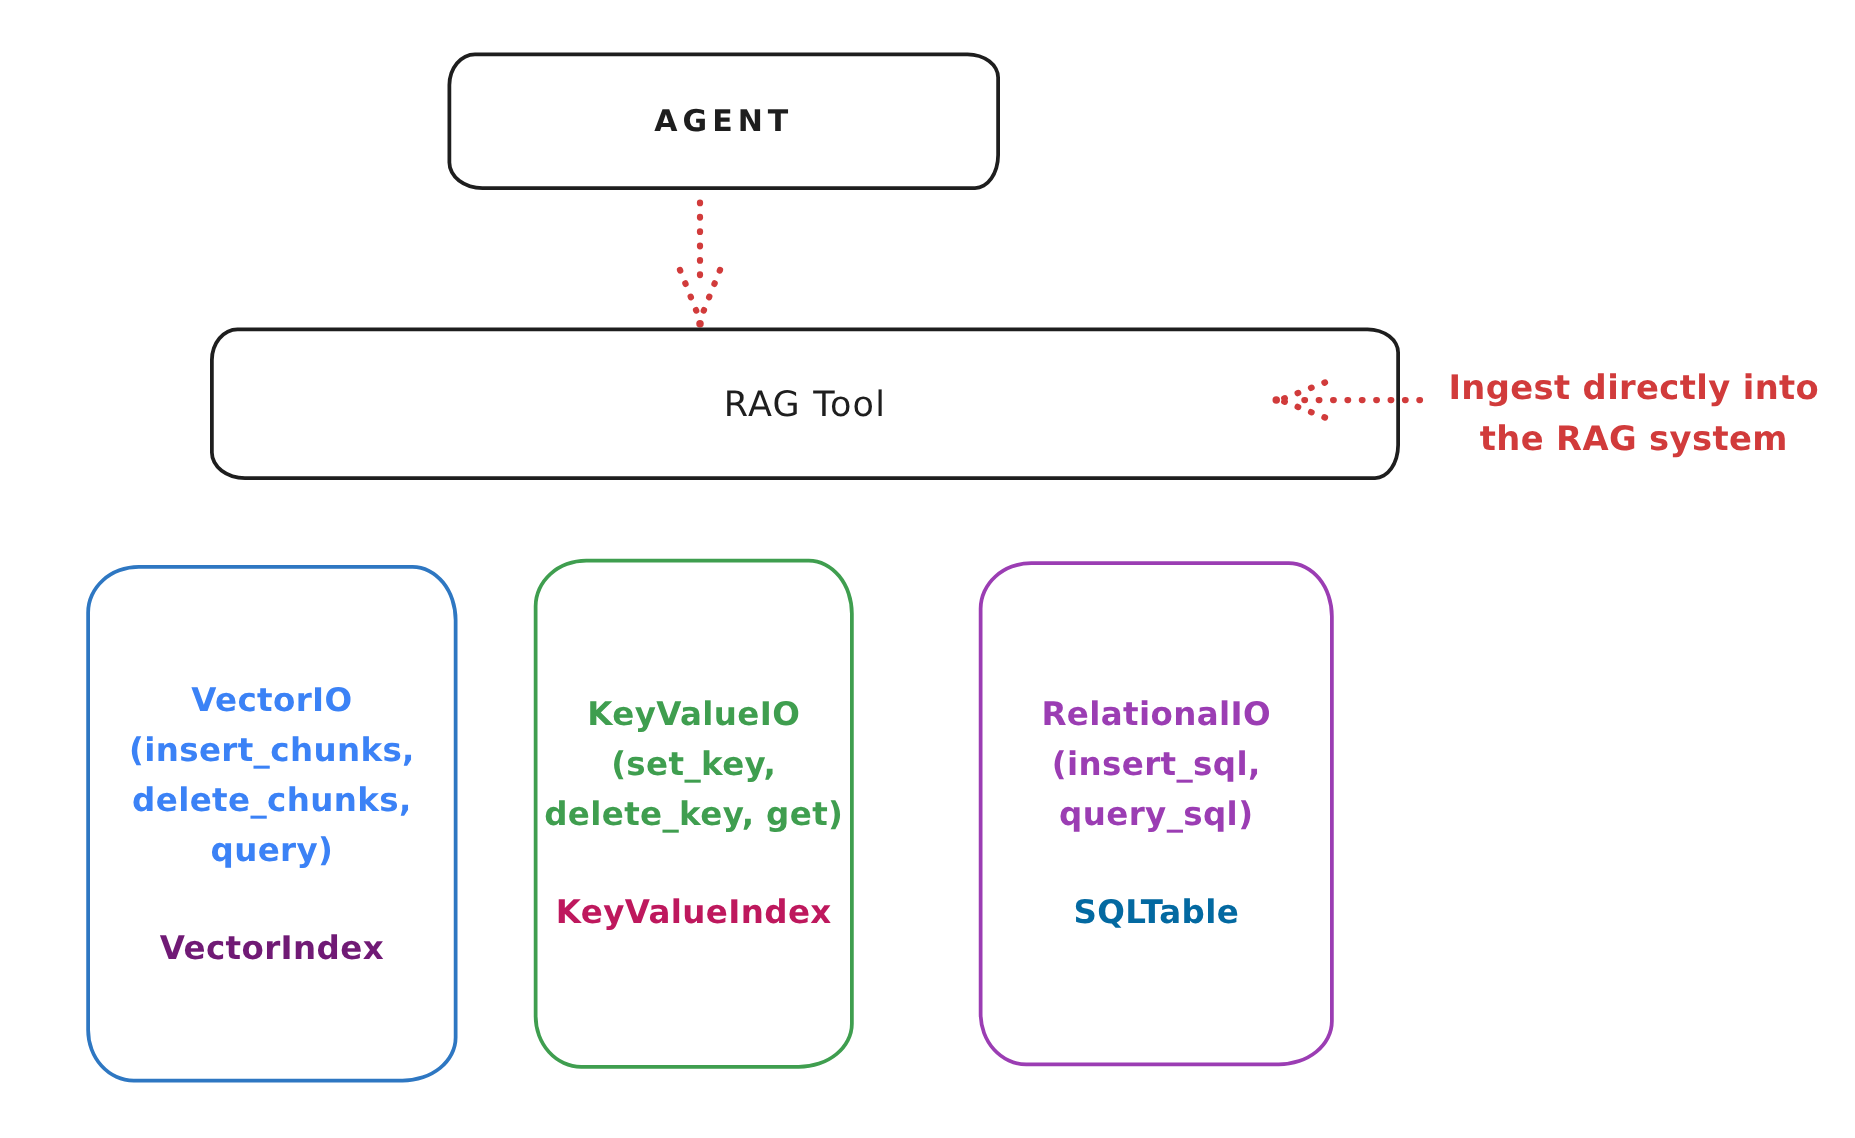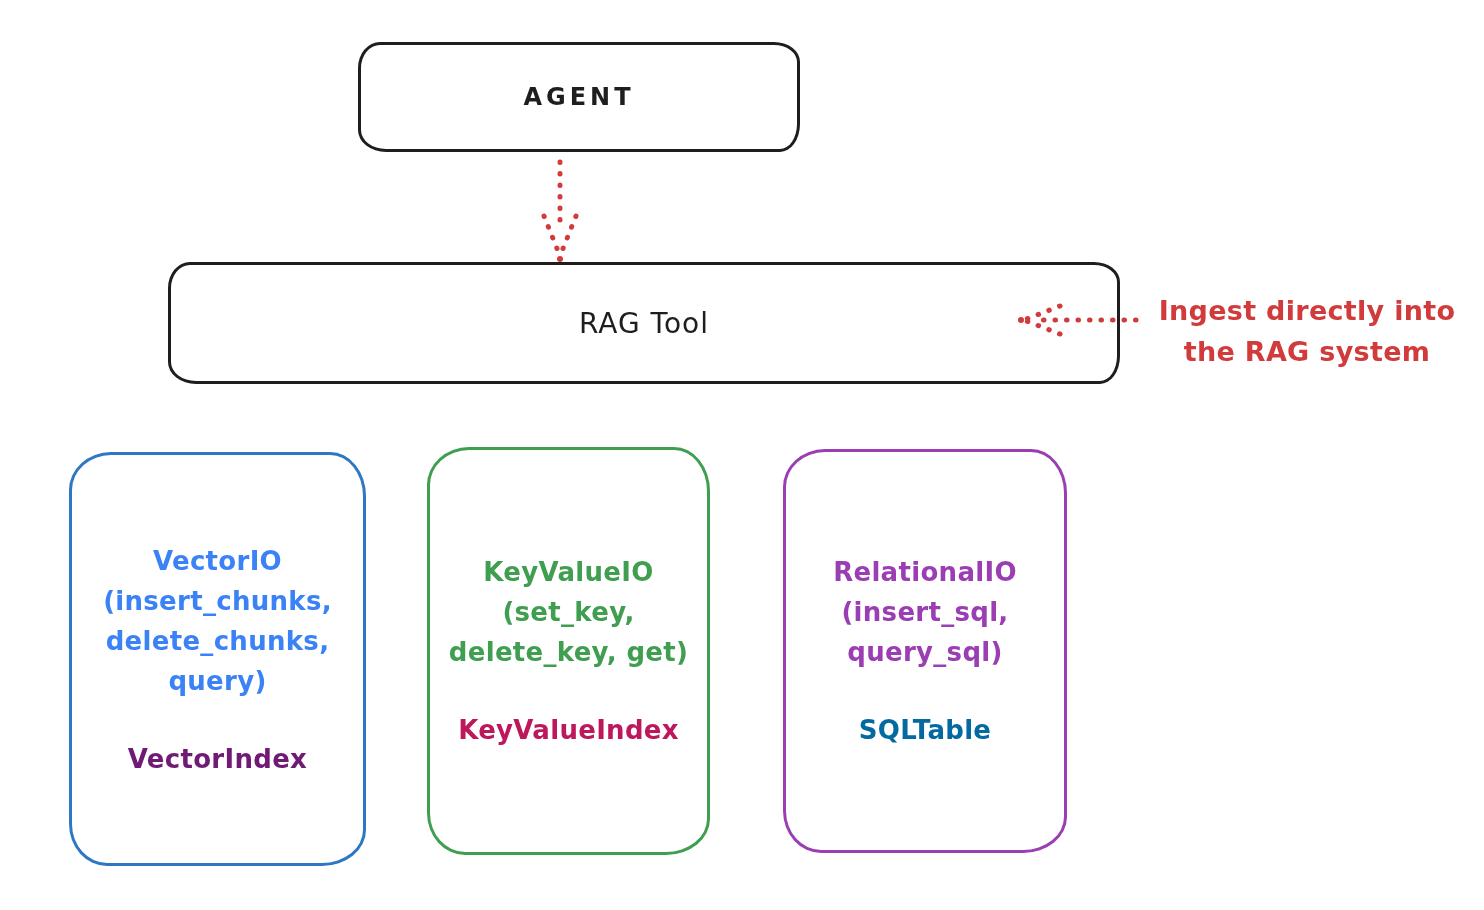--- a/index.html
+++ b/index.html
@@ -43,21 +43,21 @@
     flex-direction: column;
     justify-content: flex-start;
     font-weight: 700;
     font-size: 26px;
     line-height: 40px;
     letter-spacing: 0.3px;
   }
   .io-box .signature { white-space: pre-line; }
   .io-box .index-label { margin-top: 38px; }
   .io-box-vector   { left: 69px;  top: 452px; width: 297px; height: 414px; padding-top: 86px;  }
-  .io-box-keyvalue { left: 427px; top: 447px; width: 283px; height: 408px; padding-top: 102px; }
+  .io-box-keyvalue { left: 427px; top: 447px; width: 256px; height: 408px; padding-top: 102px; }
   .io-box-relational { left: 783px; top: 449px; width: 284px; height: 404px; padding-top: 100px; }
   
   .ingest-note {
     position: absolute;
     left: 1130px; top: 270px; width: 354px;
     text-align: center;
     font-size: 27px; font-weight: 700;
     line-height: 41px;
     letter-spacing: 0.3px;
     white-space: pre-line;

